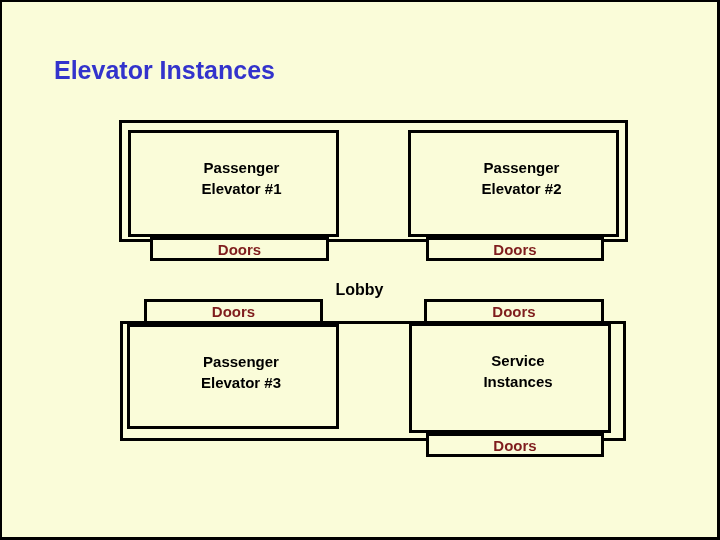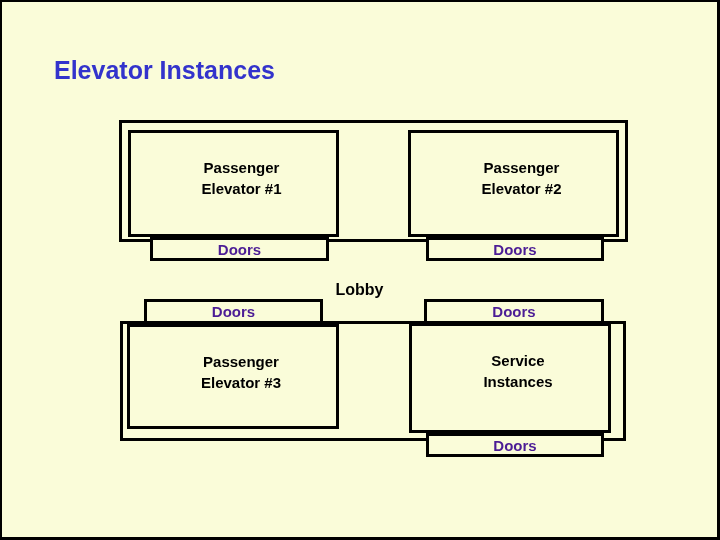--- a/index.html
+++ b/index.html
@@ -42,21 +42,21 @@
     z-index:2;
     text-align:center;
     font-size:15px;font-weight:bold;color:#000;
     line-height:21px;
     padding-top:24px;
     padding-left:16px;
   }
   .doors{
     z-index:3;
     display:flex;align-items:center;justify-content:center;
-    font-size:15px;font-weight:bold;color:#4c1d95;
+    font-size:15px;font-weight:bold;color:#7f1d1d;
   }
   
   .c-top {left:117px;top:118px;width:509px;height:122px;}
   .e1    {left:126px;top:128px;width:211px;height:107px;}
   .e2    {left:406px;top:128px;width:211px;height:107px;}
   .d-tl  {left:148px;top:235px;width:179px;height:24px;}
   .d-tr  {left:424px;top:235px;width:178px;height:24px;}
   .d-bl  {left:142px;top:297px;width:179px;height:25px;}
   .d-br  {left:422px;top:297px;width:180px;height:25px;}
   .c-bot {left:118px;top:319px;width:506px;height:120px;}

